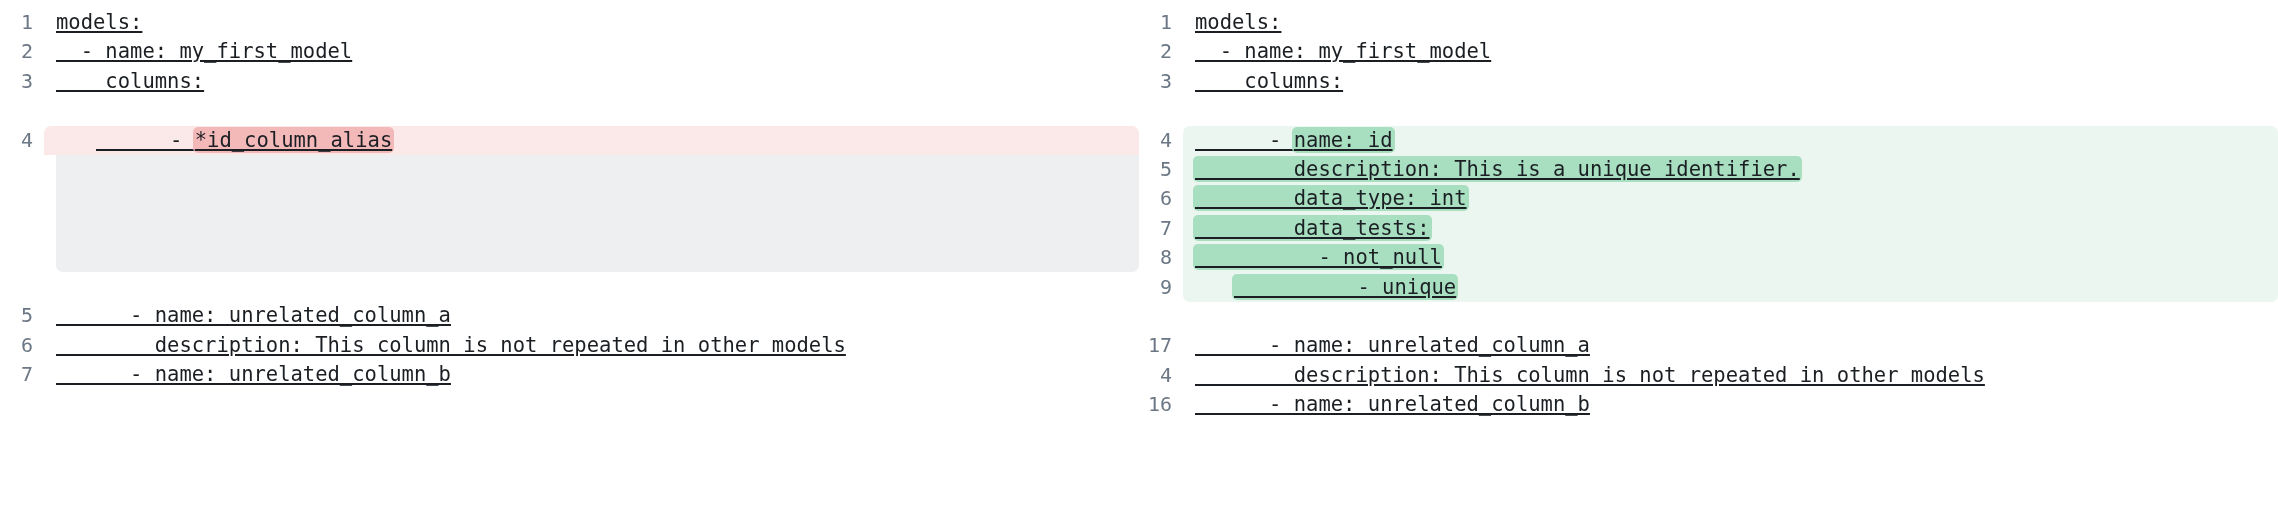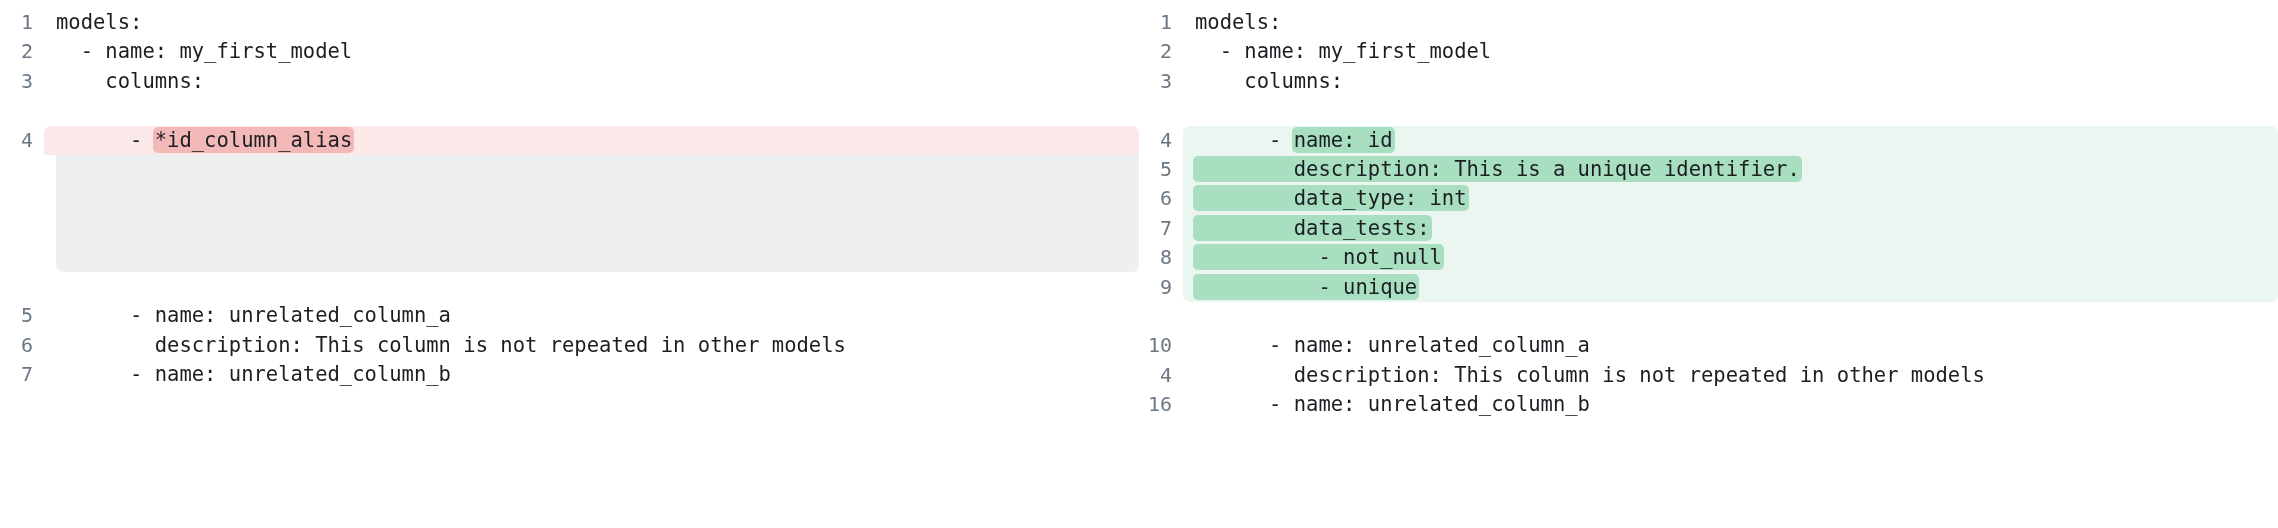--- a/index.html
+++ b/index.html
@@ -52,30 +52,31 @@
   .code {
     position: relative;
     display: inline-block;
     font-size: 20.5px;
     color: #1b1f23;
     letter-spacing: 0px;
     padding-left: 12px;
     height: 29.4px;
     line-height: 29.4px;
     white-space: pre;
+    text-decoration: underline;
   }
 
   
   .row.del-block .codewrap { background: #fbe9e9; }
   .row.add-block .codewrap { background: #eaf6ef; }
   .row.plain .codewrap { background: transparent; }
 
-  .row.del-block.first .codewrap { border-top-left-radius: 7px; border-top-right-radius: 7px; }
+  .row.del-block.first .codewrap { border-top-left-radius: 7px; border-top-right-radius: 7px; padding-left: 40px; }
   .row.add-block.first .codewrap { border-top-left-radius: 7px; border-top-right-radius: 7px; }
-  .row.add-block.last .codewrap { border-bottom-left-radius: 7px; border-bottom-right-radius: 7px; }
+  .row.add-block.last .codewrap { border-bottom-left-radius: 7px; border-bottom-right-radius: 7px; padding-left: 39px; }
 
   
   .tok-del {
     background: #f3b9b9;
     border-radius: 5px;
     padding: 1px 2px;
     margin: 0 -2px;
   }
   .tok-add {
     background: #a8dfc1;
@@ -197,21 +198,21 @@
       </div>
 
       <div class="row add-block last">
         <span class="gutter">9</span>
         <span class="codewrap"><span class="code"><span class="tok-add">          - unique</span></span></span>
       </div>
 
       <div class="spacer"></div>
 
       <div class="row plain">
-        <span class="gutter">10</span>
+        <span class="gutter">17</span>
         <span class="codewrap"><span class="code">      - name: unrelated_column_a</span></span>
       </div>
 
       <div class="row plain">
         <span class="gutter">4</span>
         <span class="codewrap"><span class="code">        description: This column is not repeated in other models</span></span>
       </div>
 
       <div class="row plain">
         <span class="gutter">16</span>

